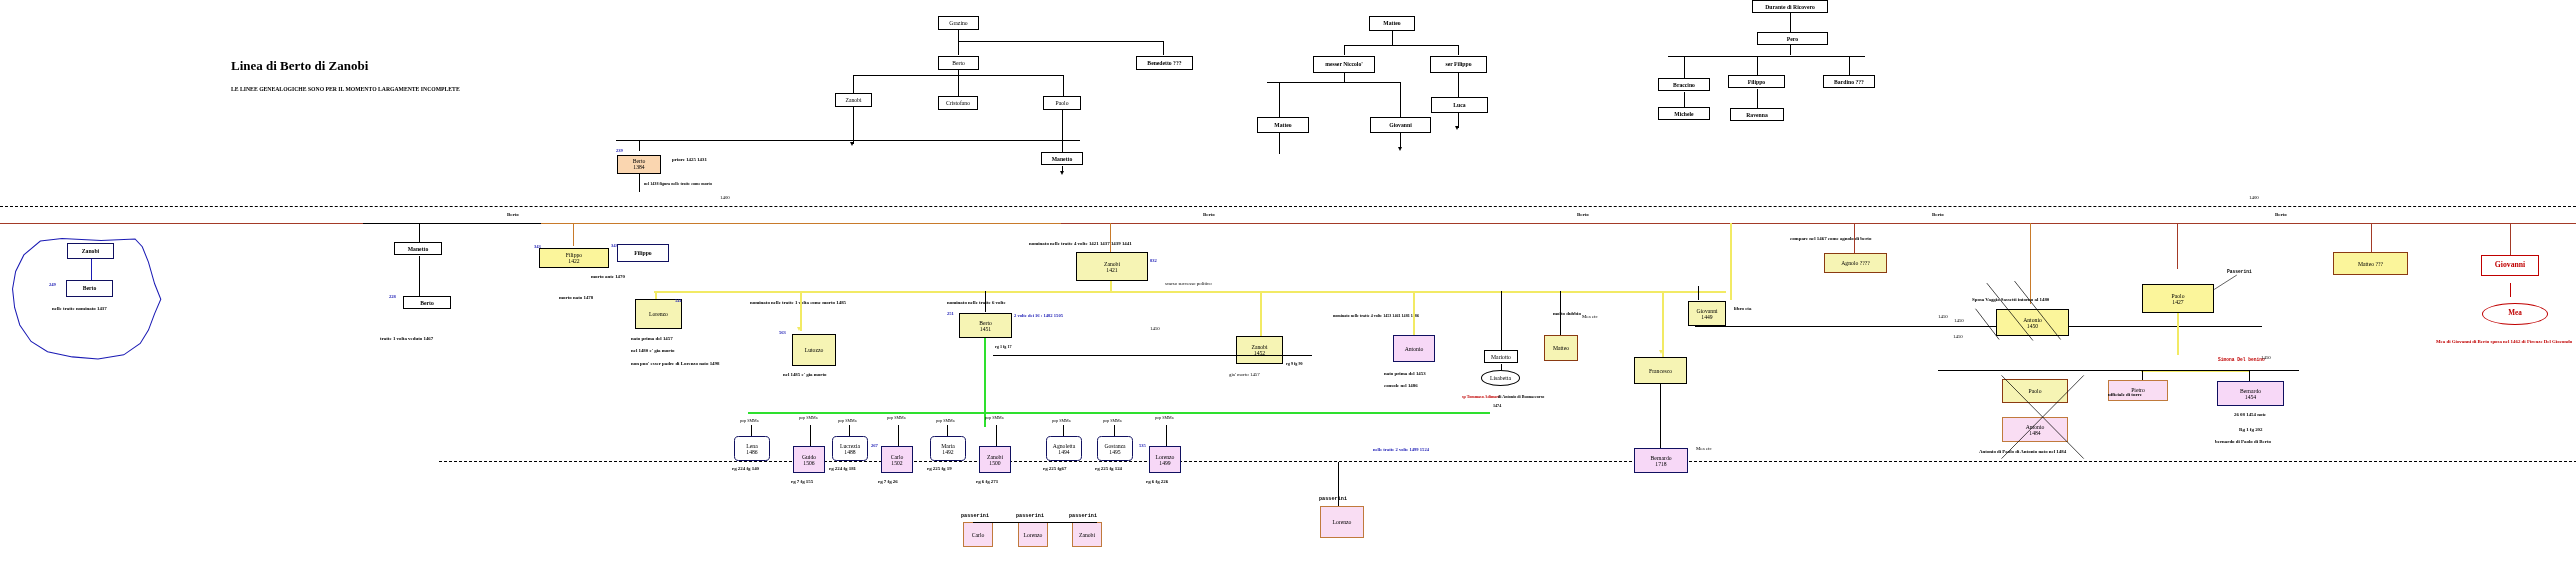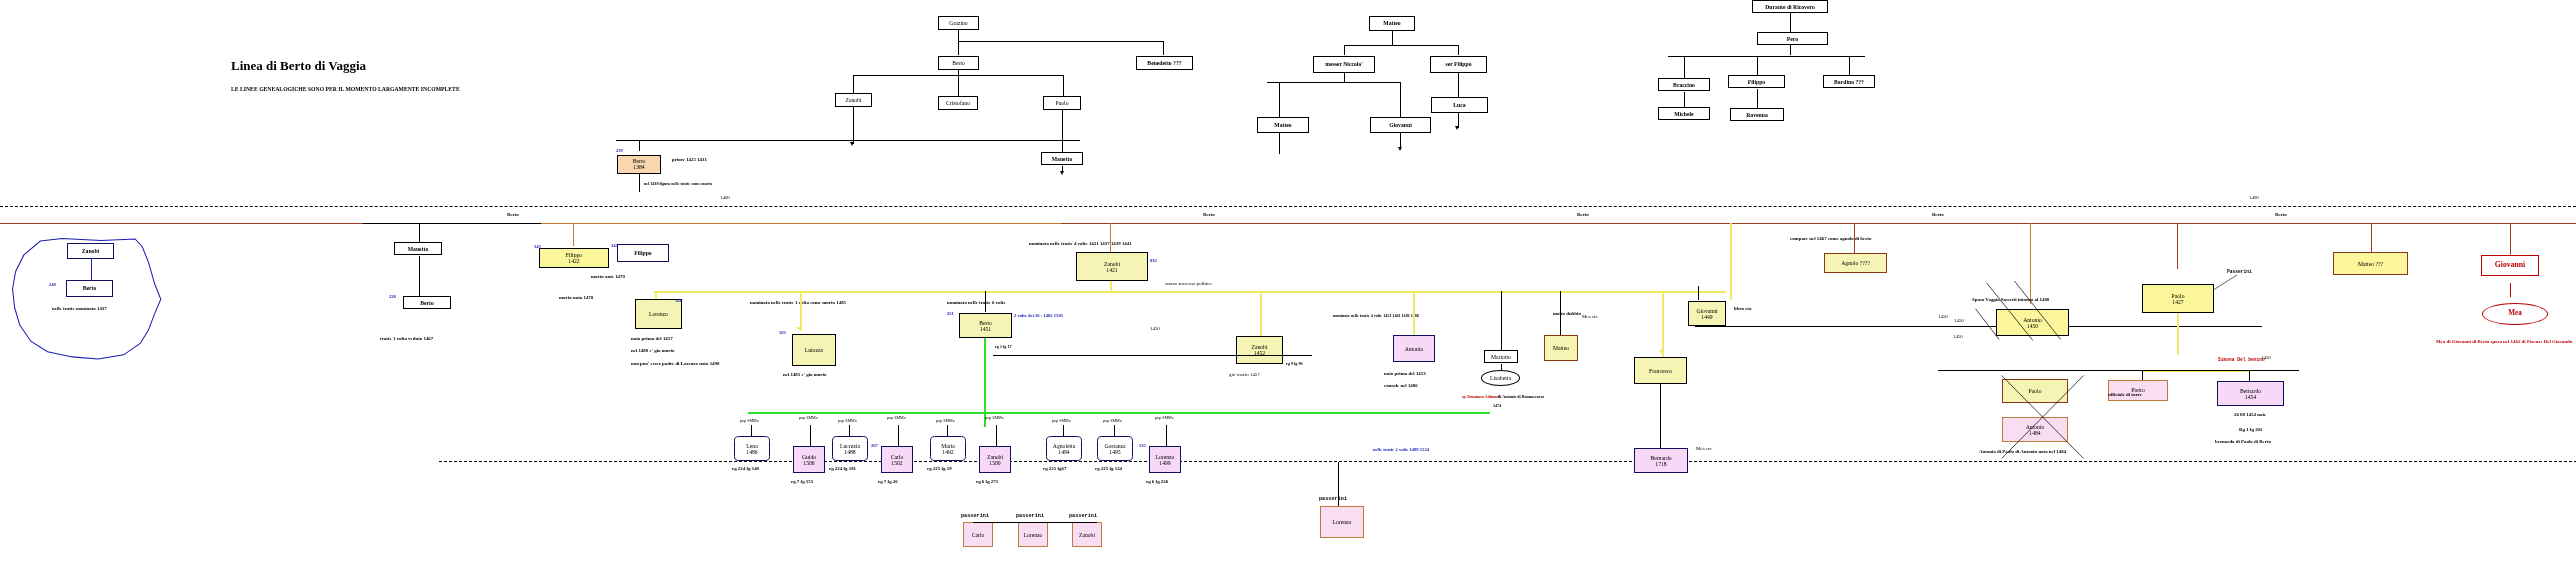--- a/index.html
+++ b/index.html
@@ -52,21 +52,21 @@
        border-right:2.6px solid transparent;border-top:4.6px solid #000;}
 
   .title{position:absolute;font-family:"Liberation Serif",serif;font-weight:bold;}
   svg{position:absolute;overflow:visible;}
 </style>
 </head>
 <body>
 
 <div class="stage">
 
-  <div class="title" style="left:231px;top:58px;font-size:13px;">Linea di Berto di Vaggia</div>
+  <div class="title" style="left:231px;top:58px;font-size:13px;">Linea di Berto di Zanobi</div>
   <div class="title" style="left:231px;top:86px;font-size:5.7px;">LE LINEE GENEALOGICHE SONO PER IL MOMENTO LARGAMENTE INCOMPLETE</div>
 
   <div class="box" style="left:938px;top:15.5px;width:41px;height:14.4px;">
     <span class="nm">Grazino</span>
   </div>
   <div class="ln v2" style="left:958px;top:30px;height:11.3px;"></div>
   <div class="ln h2" style="left:958px;top:41px;width:206px;"></div>
   <div class="ln v2" style="left:958px;top:41px;height:14.4px;"></div>
   <div class="ln v2" style="left:1163px;top:41px;height:14.4px;"></div>
 

